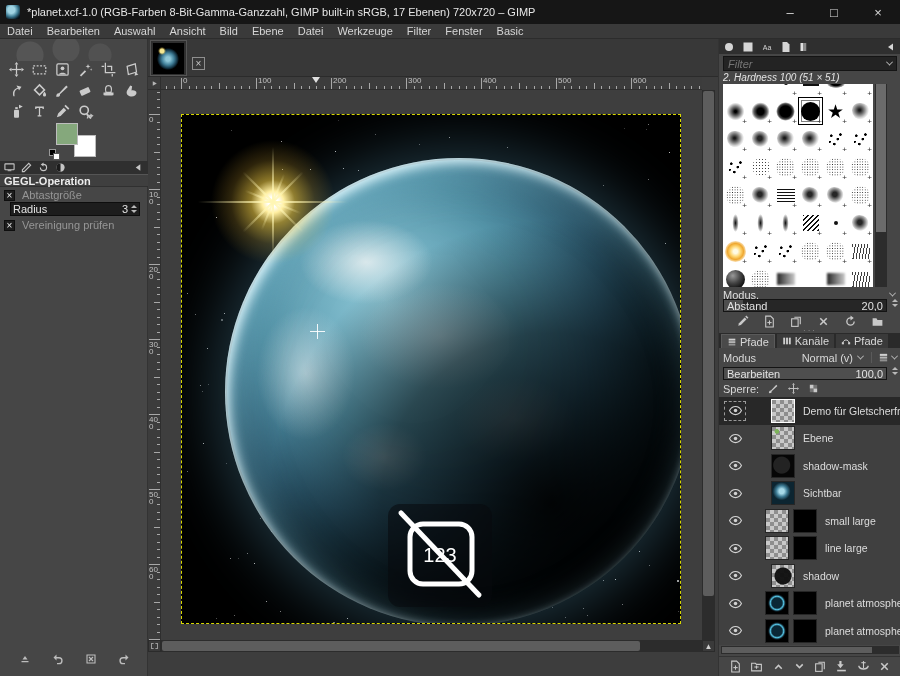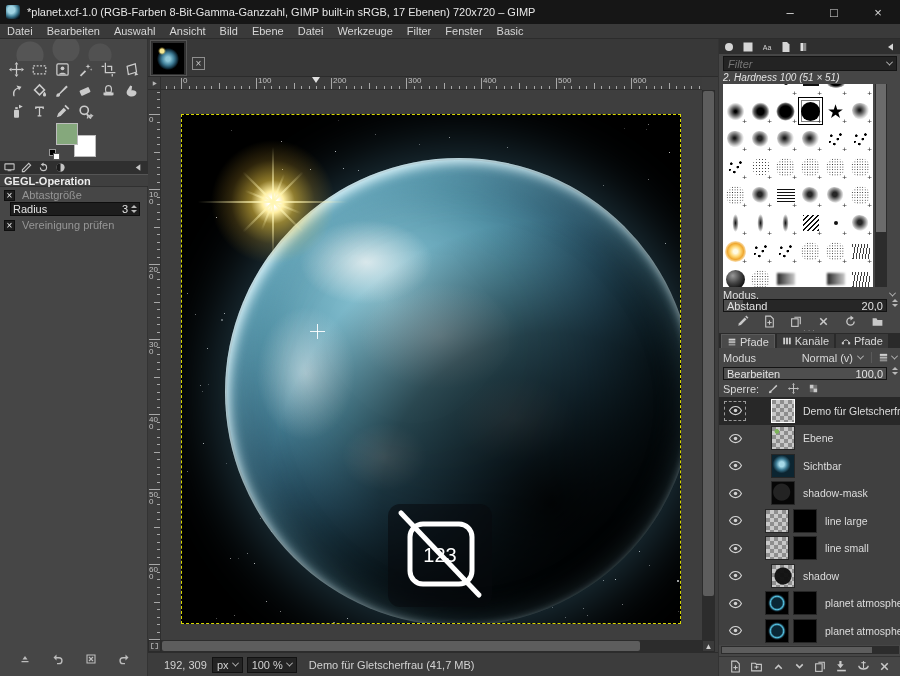--- a/index.html
+++ b/index.html
@@ -783,32 +783,20 @@
       </div>
     </div>
     <div class="vscroll">
         <div class="thumb"></div>
       </div>
     <div class="hscroll">
         <div class="thumb"></div>
       </div>
     <div class="qmask-btn"></div>
     <div class="nav-btn">▲</div>
-    <div class="statusbar">
-      <span class="status-pos">192, 309</span>
-      <span class="status-box">
-        <span>px</span>
-          <span class="chev"></span>
-      </span>
-      <span class="status-box">
-        <span>100 %</span>
-          <span class="chev"></span>
-      </span>
-      <span class="status-msg">Demo für Gletscherfrau (41,7 MB)</span>
-    </div>
   </div>
 
   <div class="right-dock">
     <div class="rtabs" id="rtabs">
         <span style="display: inline-flex; align-items: center;">
           <svg viewBox="0 0 24 24" fill="currentColor">
             <circle cx="12" cy="12" r="8"></circle>
           </svg>
         </span>
         <span style="display: inline-flex; align-items: center; color: rgb(223, 166, 64);">
@@ -1058,65 +1046,65 @@
           <span style="margin-left: 8px; white-space: nowrap; overflow: hidden; font-size: 10.5px;">Ebene</span>
         </div>
         <div class="lrow">
           <span class="eyebox">
             <svg viewBox="0 0 24 24" fill="currentColor">
               <path d="M12 5.5C7 5.5 3.5 10 2.5 12c1 2 4.5 6.5 9.5 6.5s8.5-4.5 9.5-6.5c-1-2-4.5-6.5-9.5-6.5z" fill="none" stroke="currentColor" stroke-width="1.8"></path>
               <circle cx="12" cy="12" r="2.8"></circle>
             </svg>
           </span>
           <span class="thspace" style="width: 26px;"></span>
+          <span class="th th-dark-circle"></span>
+          <span style="margin-left: 8px; white-space: nowrap; overflow: hidden; font-size: 10.5px;">shadow-mask</span>
+        </div>
+        <div class="lrow">
+          <span class="eyebox">
+            <svg viewBox="0 0 24 24" fill="currentColor">
+              <path d="M12 5.5C7 5.5 3.5 10 2.5 12c1 2 4.5 6.5 9.5 6.5s8.5-4.5 9.5-6.5c-1-2-4.5-6.5-9.5-6.5z" fill="none" stroke="currentColor" stroke-width="1.8"></path>
+              <circle cx="12" cy="12" r="2.8"></circle>
+            </svg>
+          </span>
+          <span class="thspace" style="width: 26px;"></span>
           <span class="th th-planet"></span>
           <span style="margin-left: 8px; white-space: nowrap; overflow: hidden; font-size: 10.5px;">Sichtbar</span>
         </div>
         <div class="lrow">
           <span class="eyebox">
             <svg viewBox="0 0 24 24" fill="currentColor">
               <path d="M12 5.5C7 5.5 3.5 10 2.5 12c1 2 4.5 6.5 9.5 6.5s8.5-4.5 9.5-6.5c-1-2-4.5-6.5-9.5-6.5z" fill="none" stroke="currentColor" stroke-width="1.8"></path>
               <circle cx="12" cy="12" r="2.8"></circle>
             </svg>
           </span>
-          <span class="thspace" style="width: 26px;"></span>
-          <span class="th th-dark-circle"></span>
-          <span style="margin-left: 8px; white-space: nowrap; overflow: hidden; font-size: 10.5px;">shadow-mask</span>
+          <span class="thspace" style="width: 20px;"></span>
+          <span class="th th-checker"></span>
+          <span class="th th-mask"></span>
+          <span style="margin-left: 8px; white-space: nowrap; overflow: hidden; font-size: 10.5px;">small large</span>
         </div>
         <div class="lrow">
           <span class="eyebox">
             <svg viewBox="0 0 24 24" fill="currentColor">
               <path d="M12 5.5C7 5.5 3.5 10 2.5 12c1 2 4.5 6.5 9.5 6.5s8.5-4.5 9.5-6.5c-1-2-4.5-6.5-9.5-6.5z" fill="none" stroke="currentColor" stroke-width="1.8"></path>
               <circle cx="12" cy="12" r="2.8"></circle>
             </svg>
           </span>
           <span class="thspace" style="width: 20px;"></span>
           <span class="th th-checker"></span>
           <span class="th th-mask"></span>
           <span style="margin-left: 8px; white-space: nowrap; overflow: hidden; font-size: 10.5px;">line large</span>
         </div>
         <div class="lrow">
           <span class="eyebox">
             <svg viewBox="0 0 24 24" fill="currentColor">
               <path d="M12 5.5C7 5.5 3.5 10 2.5 12c1 2 4.5 6.5 9.5 6.5s8.5-4.5 9.5-6.5c-1-2-4.5-6.5-9.5-6.5z" fill="none" stroke="currentColor" stroke-width="1.8"></path>
               <circle cx="12" cy="12" r="2.8"></circle>
             </svg>
           </span>
-          <span class="thspace" style="width: 20px;"></span>
-          <span class="th th-checker"></span>
-          <span class="th th-mask"></span>
-          <span style="margin-left: 8px; white-space: nowrap; overflow: hidden; font-size: 10.5px;">line small</span>
-        </div>
-        <div class="lrow">
-          <span class="eyebox">
-            <svg viewBox="0 0 24 24" fill="currentColor">
-              <path d="M12 5.5C7 5.5 3.5 10 2.5 12c1 2 4.5 6.5 9.5 6.5s8.5-4.5 9.5-6.5c-1-2-4.5-6.5-9.5-6.5z" fill="none" stroke="currentColor" stroke-width="1.8"></path>
-              <circle cx="12" cy="12" r="2.8"></circle>
-            </svg>
-          </span>
           <span class="thspace" style="width: 26px;"></span>
           <span class="th th-checker-circle"></span>
           <span style="margin-left: 8px; white-space: nowrap; overflow: hidden; font-size: 10.5px;">shadow</span>
         </div>
         <div class="lrow">
           <span class="eyebox">
             <svg viewBox="0 0 24 24" fill="currentColor">
               <path d="M12 5.5C7 5.5 3.5 10 2.5 12c1 2 4.5 6.5 9.5 6.5s8.5-4.5 9.5-6.5c-1-2-4.5-6.5-9.5-6.5z" fill="none" stroke="currentColor" stroke-width="1.8"></path>
               <circle cx="12" cy="12" r="2.8"></circle>
             </svg>

